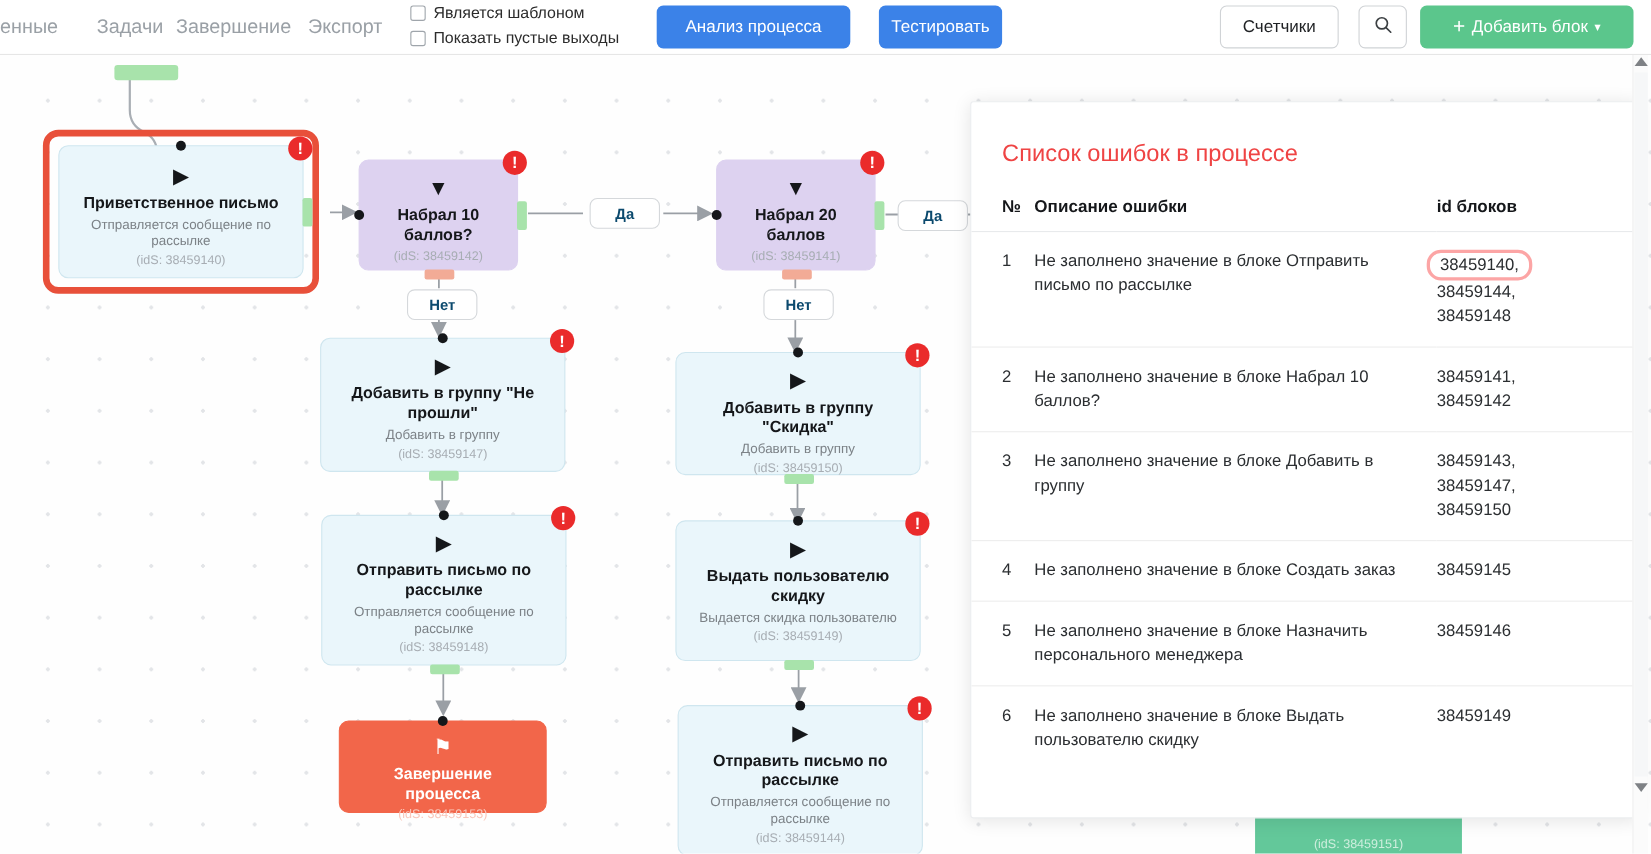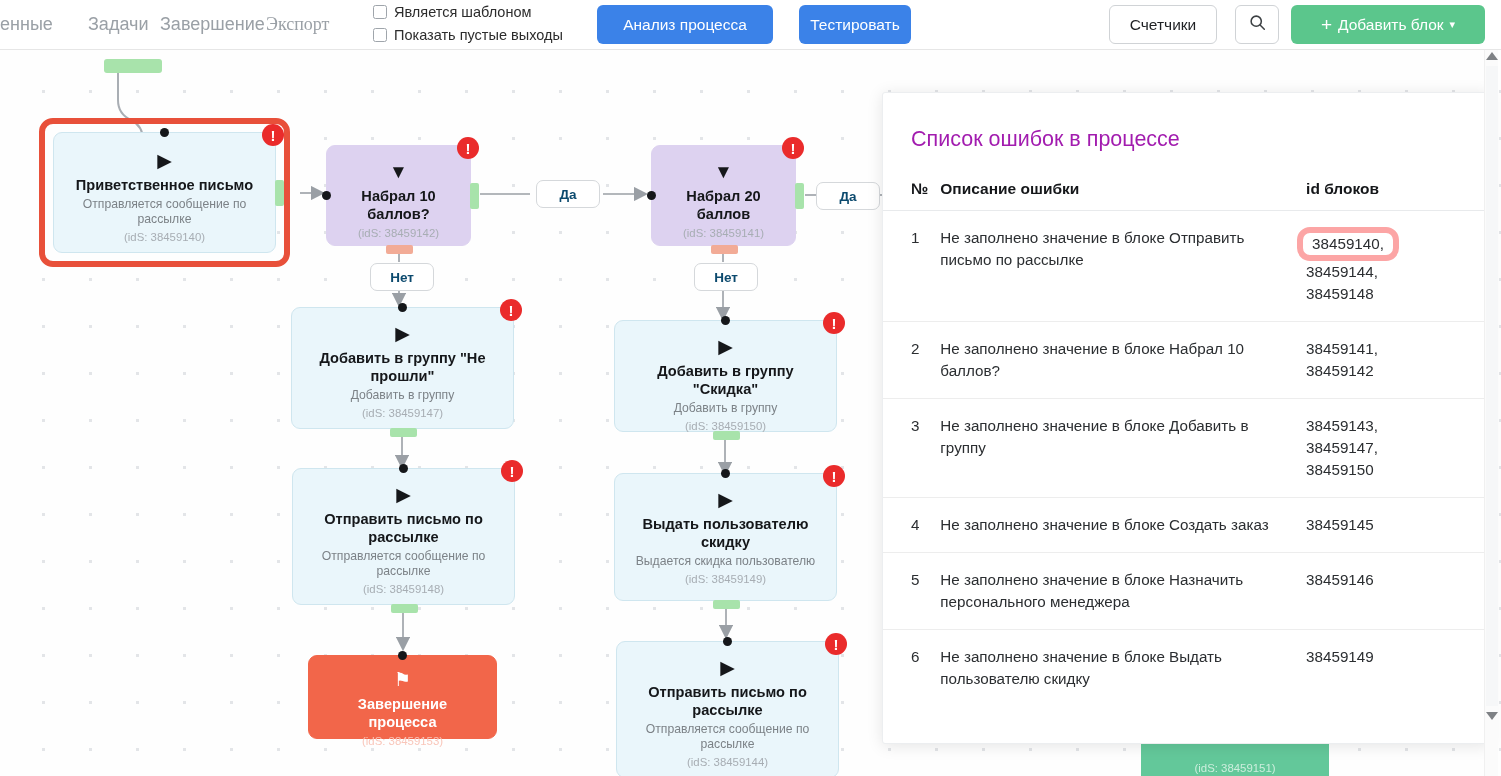--- a/index.html
+++ b/index.html
@@ -147,21 +147,21 @@
     width: 608px; height: 652px;
     background: #ffffff;
     border: 1px solid #eceef0;
     border-radius: 3px;
     box-shadow: 0 2px 16px rgba(0,0,0,0.10);
     z-index: 20;
     overflow: hidden;
   }
   #errors-panel h2 {
     margin: 0; padding: 34px 28px 0 28px;
-    font-size: 21.5px; font-weight: 400; color: #a21caf;
+    font-size: 21.5px; font-weight: 400; color: #ef4444;
   }
   .err-table { width: 100%; border-collapse: collapse; margin-top: 18px; }
   .err-table th {
     text-align: left;
     font-size: 15.5px; font-weight: 700; color: #15171a;
     padding: 10px 8px 12px 0;
     border-bottom: 1px solid #e8eaec;
   }
   .err-table td {
     font-size: 15.2px; color: #2b2e31;
@@ -171,21 +171,21 @@
     line-height: 22px;
   }
   .err-table .c-num { width: 50px; padding-left: 28px; }
   .err-table th.c-num { padding-left: 28px; }
   .err-table .c-desc { width: 340px; }
   .err-table .c-ids { width: 170px; }
   .err-table tr:last-child td { border-bottom: none; }
   .ids-line { display: block; }
   .ids-line.hl {
     display: inline-block;
-    border: 6px solid #fca5a5;
+    border: 3px solid #fca5a5;
     border-radius: 13px;
     padding: 0px 9px;
     margin-left: -9px;
     text-align: center;
   }
 
   
   #modal-scrollbar {
     position: absolute; right: 3px; top: 50px;
     width: 14px; height: 726px;
@@ -209,21 +209,21 @@
   }
 </style>
 </head>
 <body>
 
 <div id="toolbar">
 
   <div class="nav-link" style="left:0px;">енные</div>
   <div class="nav-link" style="left:88px;">Задачи</div>
   <div class="nav-link" style="left:160px;">Завершение</div>
-  <div class="nav-link" style="left:266px;font-family:Liberation Serif, serif;">Экспорт</div>
+  <div class="nav-link" style="left:280px;">Экспорт</div>
 
   <div class="chk-row" style="left:373px; top:4px;">
     <span class="chk-box"></span>
     <span>Является шаблоном</span>
   </div>
   <div class="chk-row" style="left:373px; top:27px;">
     <span class="chk-box"></span>
     <span>Показать пустые выходы</span>
   </div>
 

